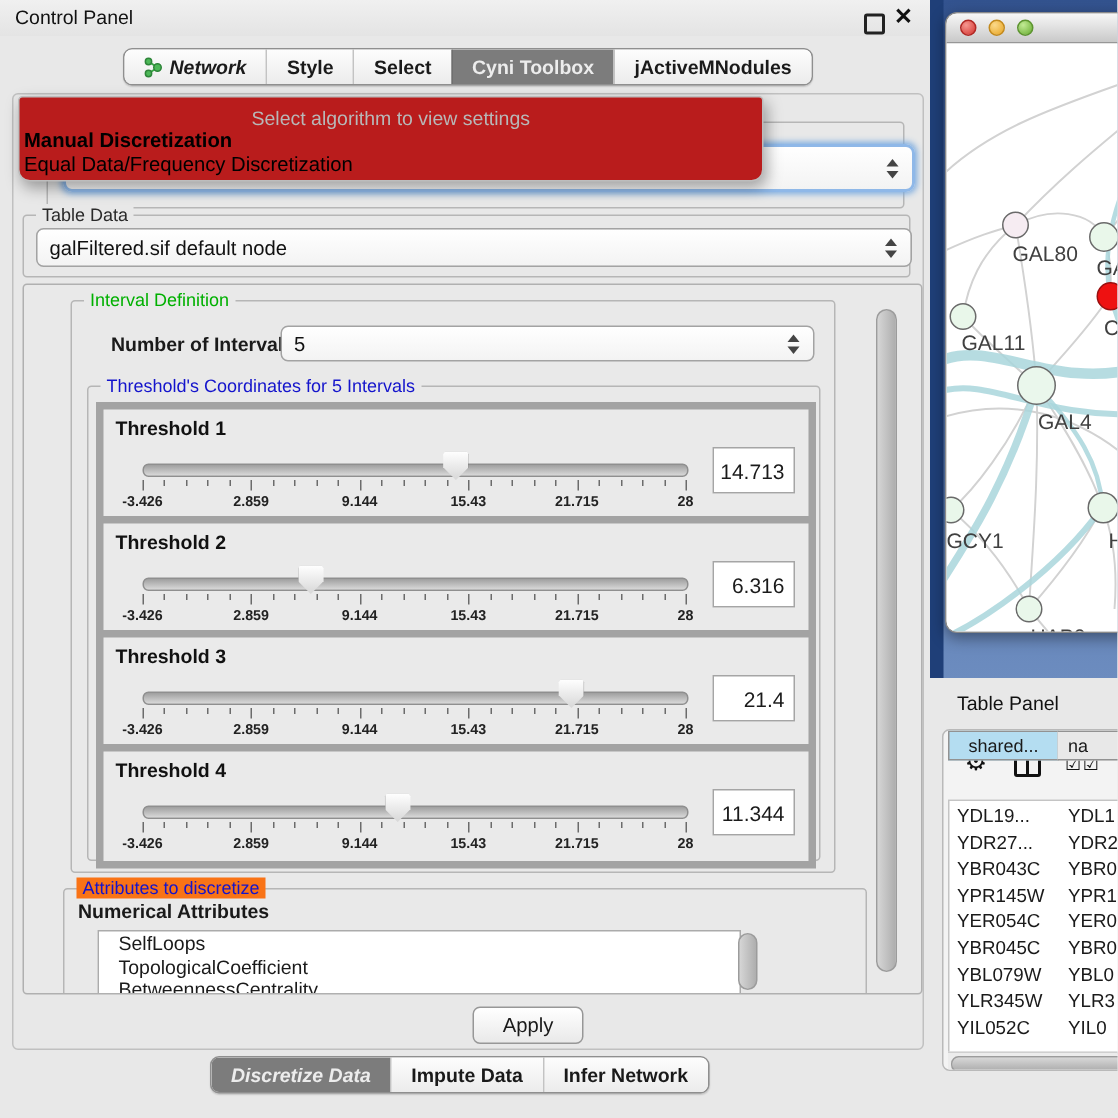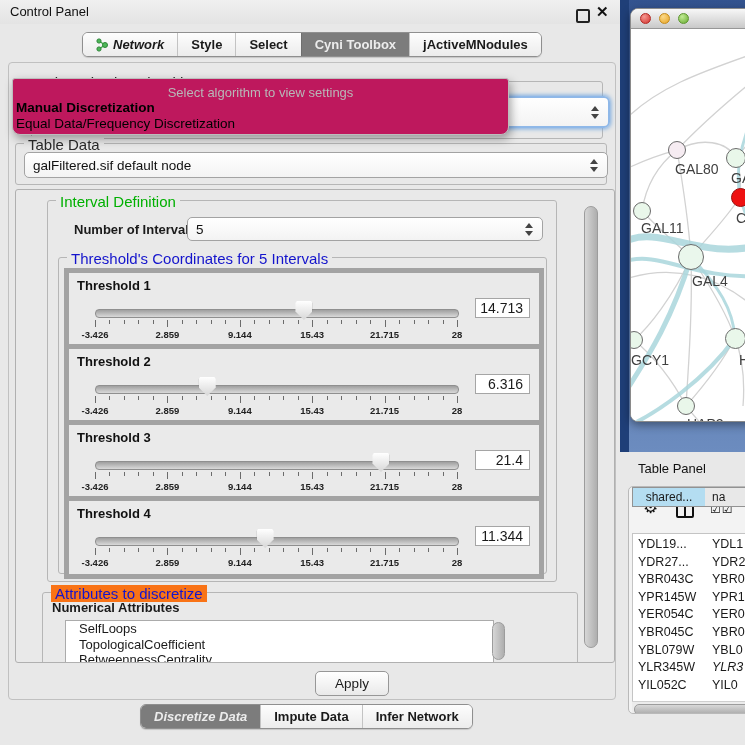--- a/index.html
+++ b/index.html
@@ -19,35 +19,35 @@
        background:#fff;box-shadow:0 1px 1px rgba(0,0,0,.15);}
   .seg-item{display:flex;align-items:center;gap:5px;padding:4px 13px;font-size:13px;font-weight:700;
             color:#1a1a1a;background:linear-gradient(#fdfdfd,#ececec);border-left:1px solid #c3c3c3;white-space:nowrap;}
   .seg-item:first-child{border-left:none;font-style:italic;}
   .seg-item.sel{background:#7c7c7c;color:#ececec;border-color:#6f6f6f;}
 
   #outer-panel{position:absolute;left:8px;top:62px;width:606px;height:636px;
                border:1px solid #c0c0c0;border-radius:4px;background:#e8e8e8;}
 
   .titled{position:absolute;border:1px solid #b6b6b6;border-radius:3px;}
-  .titled>.gt{position:absolute;top:-8px;left:8px;background:#e8e8e8;padding:0 4px;font-size:15px;white-space:nowrap;text-align:center;}
+  .titled>.gt{position:absolute;top:-8px;left:8px;background:#e8e8e8;padding:0 4px;font-size:12px;white-space:nowrap;text-align:center;}
   .gt.plain{color:#2a2a2a;}
   .gt.green{color:#00b000;}
   .gt.blue{color:#1414cc;}
 
   .combo{position:absolute;background:linear-gradient(#ffffff,#f3f3f3);border:1px solid #a3a3a3;
          border-radius:5px;font-size:13.5px;color:#111;display:flex;align-items:center;padding:0 8px;}
   .combo .val{flex:1;overflow:hidden;white-space:nowrap;}
   .ud{display:flex;flex-direction:column;gap:3px;align-items:center;width:10px;}
   .ud i{display:block;width:0;height:0;border-left:4px solid transparent;border-right:4px solid transparent;}
   .ud .up{border-bottom:5px solid #444;}
   .ud .dn{border-top:5px solid #444;}
 
   
-  #popup{position:absolute;left:12px;top:78px;width:495px;height:55px;background:#be185d;
+  #popup{position:absolute;left:12px;top:64px;width:495px;height:55px;background:#b91c1c;
          border:1px solid #bdbdbd;border-radius:3px 3px 8px 8px;box-shadow:2px 4px 10px rgba(0,0,0,.35);z-index:20;}
   #popup .hint{position:absolute;left:0;top:6px;width:100%;text-align:center;color:#b8b8b8;font-size:13px;}
   .popup-item{position:absolute;left:3px;width:480px;font-size:13.5px;color:#000;white-space:nowrap;}
 
   
   #main-panel{position:absolute;left:6px;top:126px;width:598px;height:472px;
               border:1px solid #b0b0b0;border-radius:3px;background:#e9e9e9;overflow:hidden;}
   .vscroll{position:absolute;border-radius:7px;background:linear-gradient(to right,#d6d6d6,#aeaeae);
            border:1px solid #9c9c9c;}
 
@@ -57,21 +57,21 @@
   .track{position:absolute;left:26px;top:36px;width:362px;height:7px;border-radius:4px;
          background:linear-gradient(#9f9f9f,#d9d9d9);border:1px solid #8f8f8f;}
   .handle{position:absolute;top:28px;width:17px;height:19px;
           background:linear-gradient(#ffffff,#d7d7d7);
           clip-path:polygon(8% 0,92% 0,100% 10%,100% 55%,50% 100%,0 55%,0 10%);
           filter:drop-shadow(0 0 1px #777);}
   .tick{position:absolute;top:0;width:1px;background:#6b6b6b;height:4px;}
   .tick.major{height:7px;}
   .tickrow{position:absolute;left:26px;top:47px;width:362px;height:8px;}
   .tlab{position:absolute;top:56px;transform:translateX(-50%);font-size:9.5px;font-weight:700;color:#222;}
-  .vbox{position:absolute;left:406px;top:25px;width:55px;height:20px;background:#fff;border:1px solid #a5a5a5;
+  .vbox{position:absolute;left:406px;top:25px;width:55px;height:31px;background:#fff;border:1px solid #a5a5a5;
         font-size:14px;display:flex;align-items:center;justify-content:flex-end;padding-right:6px;box-sizing:border-box;}
 
   
   #attr-list{position:absolute;left:49px;top:430px;width:427px;height:42px;background:#fff;
              border:1px solid #ababab;overflow:hidden;font-size:13px;}
   .attr-item{padding-left:13px;line-height:15.5px;white-space:nowrap;}
 
   .button{position:absolute;background:linear-gradient(#ffffff,#e9e9e9);border:1px solid #979797;
           border-radius:5px;font-size:13.5px;display:flex;align-items:center;justify-content:center;}
 
@@ -488,21 +488,21 @@
             <div class="trow" style="top: 90px;">
               <span style="left: 5px;">YBR045C</span>
               <span style="left: 79px;">YBR0</span>
             </div>
             <div class="trow" style="top: 107.6px;">
               <span style="left: 5px;">YBL079W</span>
               <span style="left: 79px;">YBL0</span>
             </div>
             <div class="trow" style="top: 125.2px;">
               <span style="left: 5px;">YLR345W</span>
-              <span style="left: 79px; font-style: italic;">YLR3</span>
+              <span style="left: 79px;">YLR3</span>
             </div>
             <div class="trow" style="top: 142.8px;">
               <span style="left: 5px;">YIL052C</span>
               <span style="left: 79px;">YIL0</span>
             </div>
           </div>
         <div id="hscroll">
           <div id="hthumb"></div>
         </div>
       </div>

